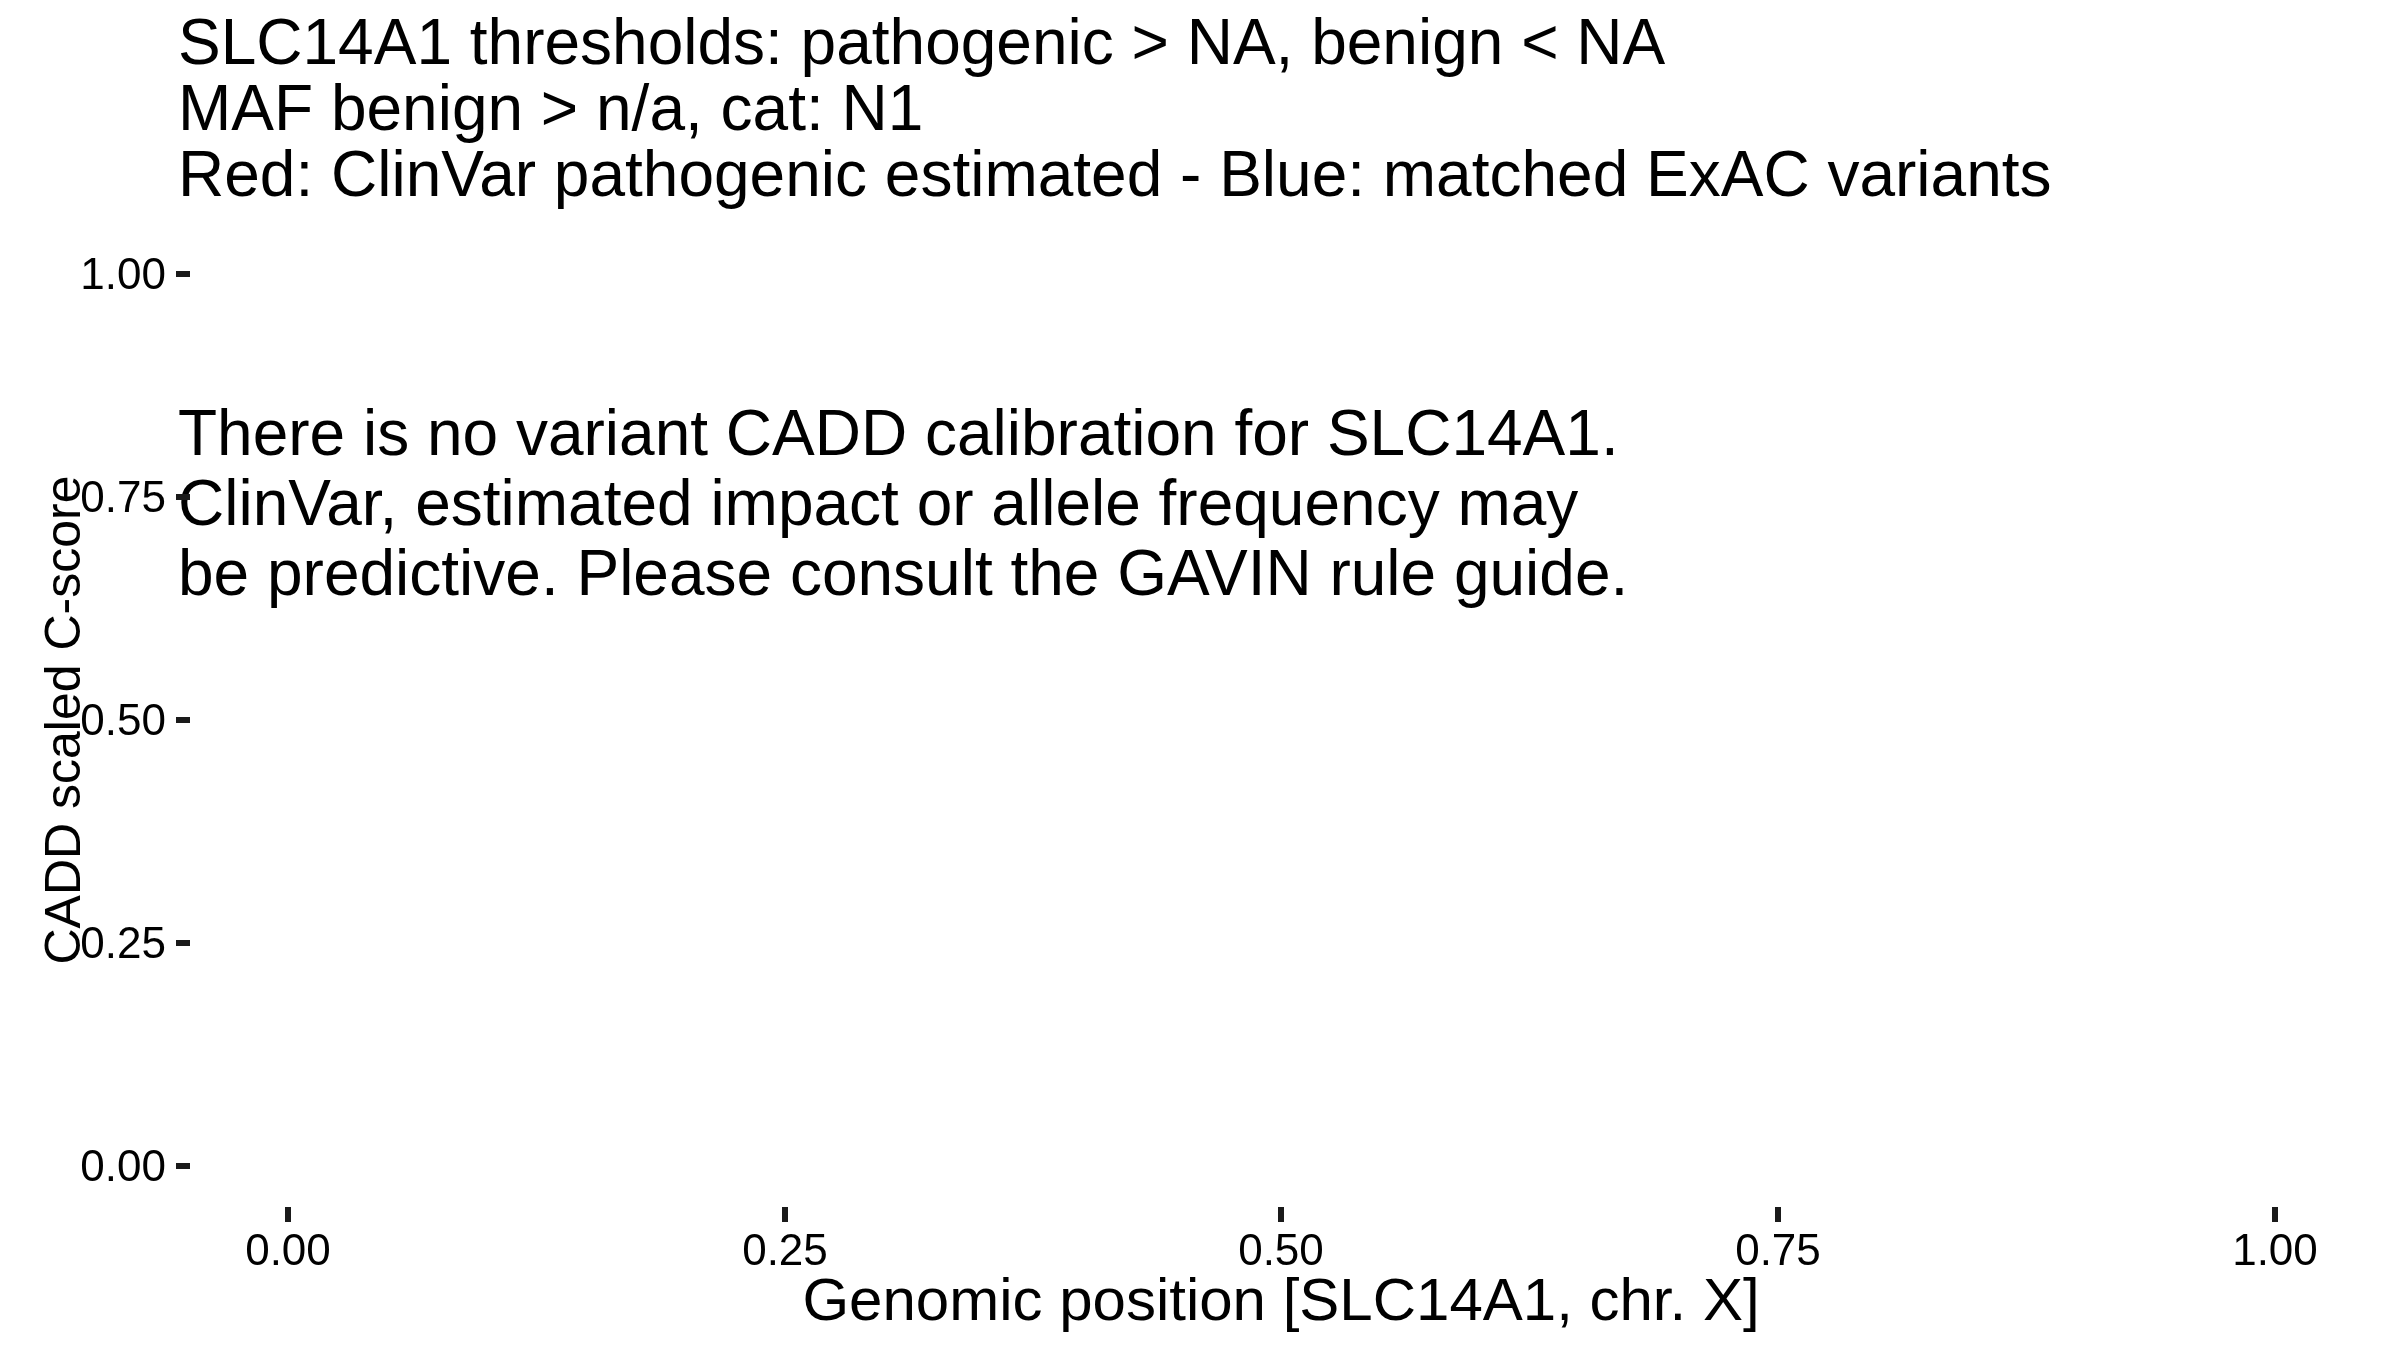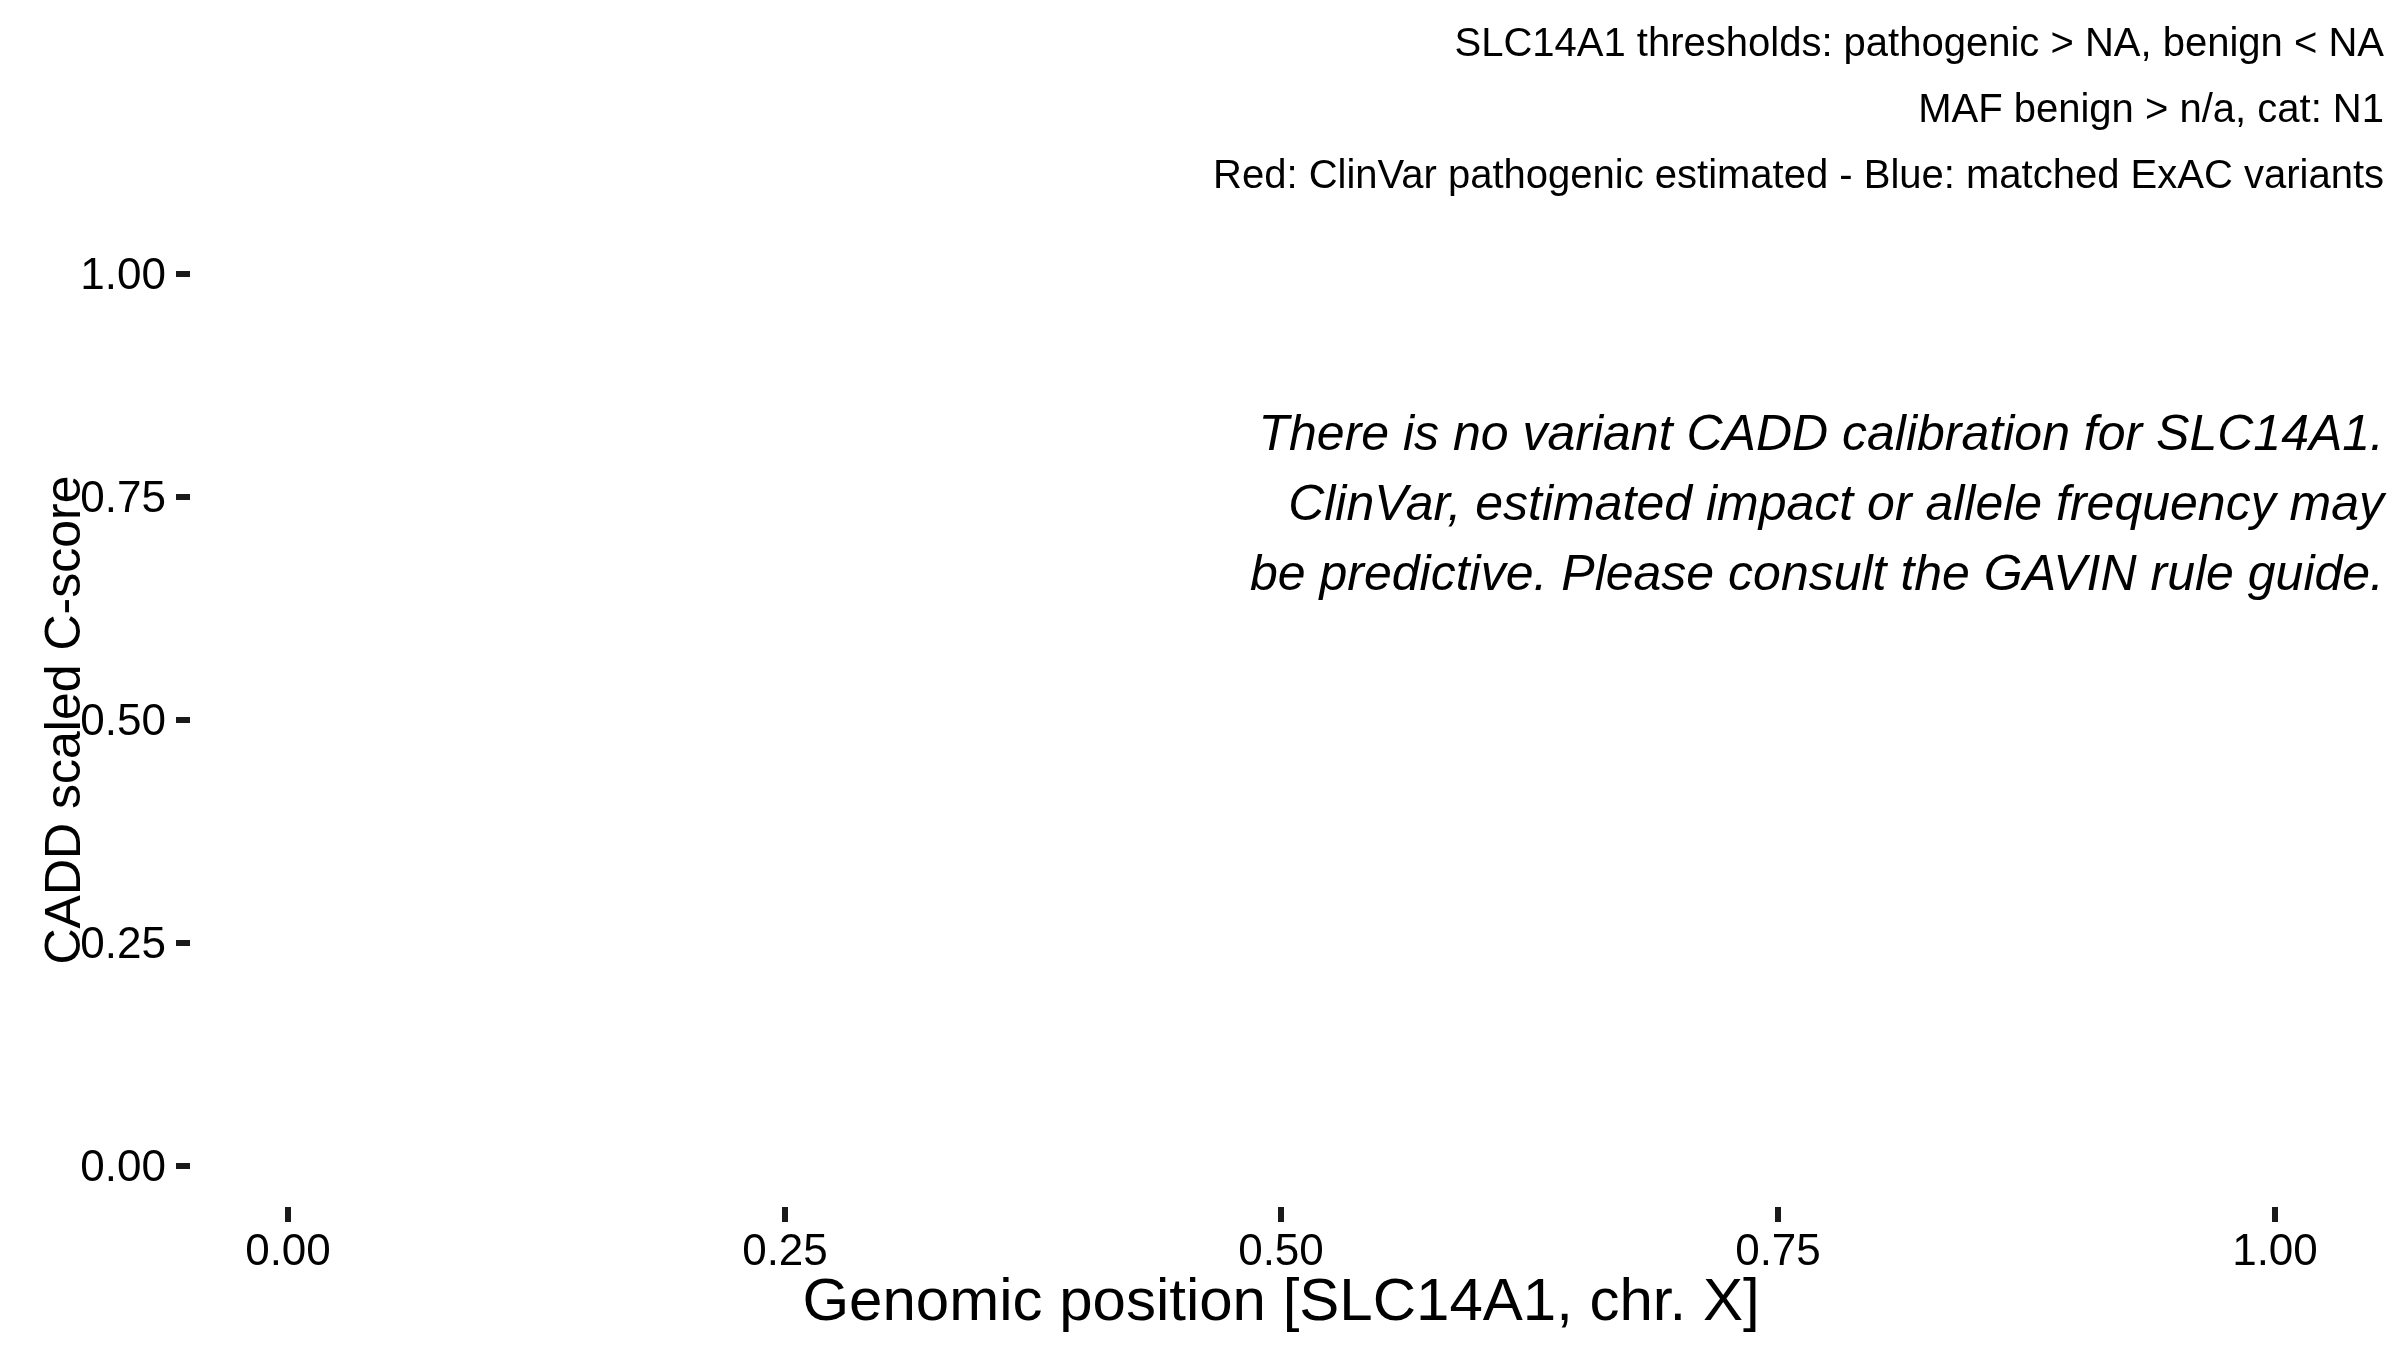--- a/index.html
+++ b/index.html
@@ -15,38 +15,37 @@
     font-family: "Liberation Sans", "DejaVu Sans", sans-serif;
     color: #000000;
     overflow: hidden;
   }
   
   .plot-title {
     position: absolute;
     left: 178px;
     top: 9px;
     width: 2206px;
-    text-align: right;
-    font-size: 40px;
+    text-align: left;
+    font-size: 64px;
     line-height: 66px;
     color: #000000;
     white-space: nowrap;
   }
   
   .annotation {
     position: absolute;
     left: 178px;
     top: 398px;
     width: 2206px;
-    text-align: right;
-    font-size: 50px;
+    text-align: left;
+    font-size: 64px;
     line-height: 70px;
     color: #000000;
     white-space: nowrap;
-    font-style: italic;
   }
   
   .x-axis-title {
     position: absolute;
     left: 178px;
     top: 1272px;
     width: 2206px;
     text-align: center;
     font-size: 60px;
     line-height: 56px;

